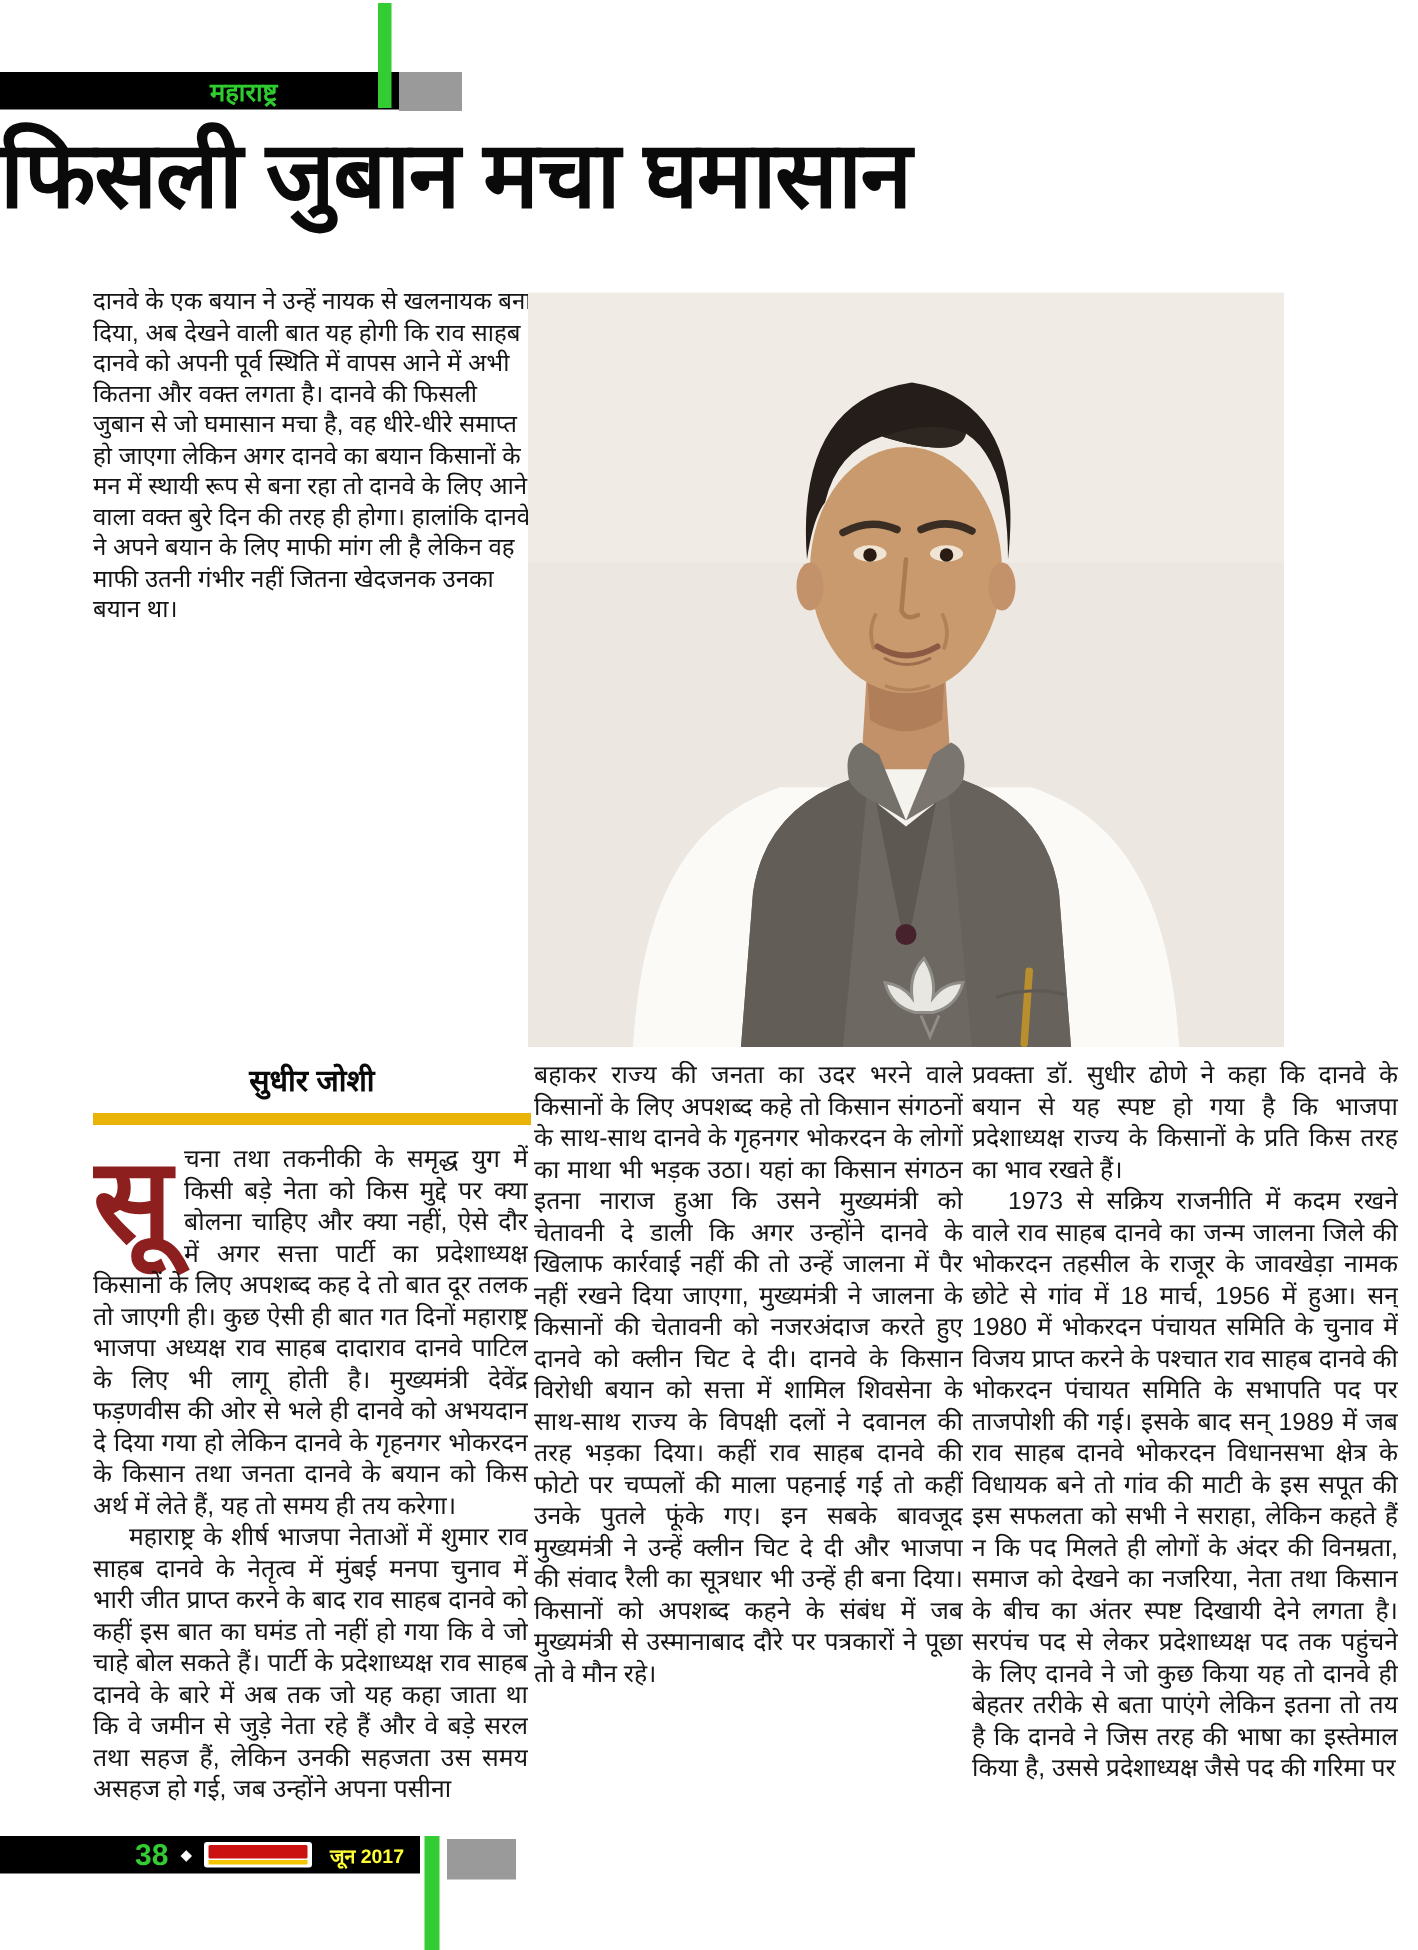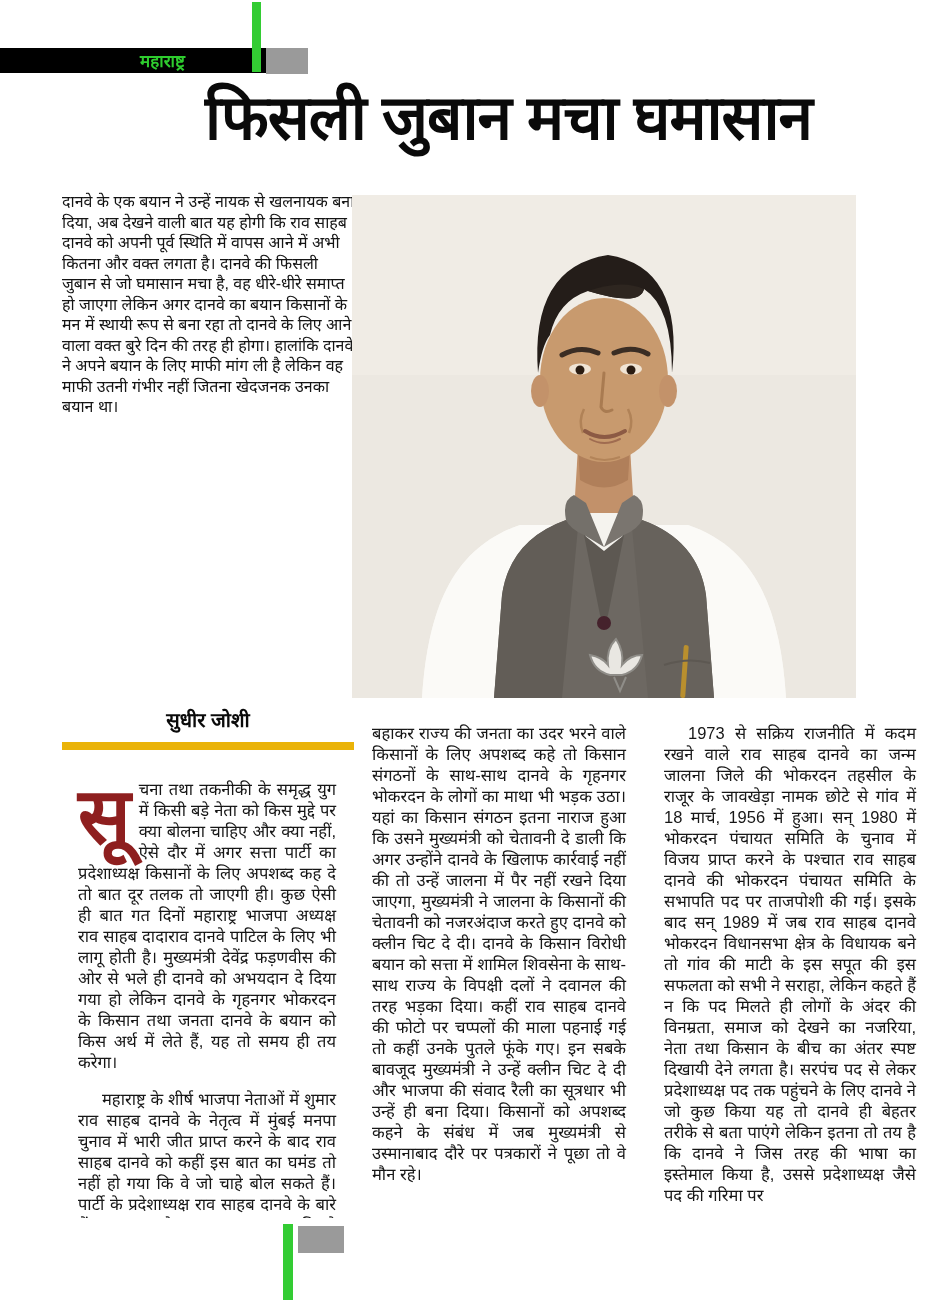--- a/index.html
+++ b/index.html
@@ -7,40 +7,40 @@
     position:relative;width:945px;height:1300px;background:#ffffff;
     font-family:"Liberation Sans",sans-serif;color:#111;overflow:hidden;
   }
   
   .hdr-black{position:absolute;left:0;top:48px;width:294px;height:25px;background:#000;
     display:flex;align-items:center;justify-content:center;padding-left:31px;box-sizing:border-box;}
   .hdr-black span{color:#2ecc2e;font-size:17px;font-weight:bold;}
   .hdr-green{position:absolute;left:252px;top:2px;width:9px;height:70px;background:#33cc33;}
   .hdr-gray{position:absolute;left:266px;top:48px;width:42px;height:26px;background:#9a9a9a;}
   .headline{
-    position:absolute;left:0;top:78px;width:812px;text-align:right;
+    position:absolute;left:0;top:78px;width:812px;text-align:left;
     font-size:62px;font-weight:800;color:#0a0a0a;letter-spacing:-1px;line-height:1.3;
   }
   
   .intro{
     position:absolute;left:62px;top:192px;width:294px;height:505px;overflow:hidden;
     font-size:16px;line-height:1.285;color:#141414;
   }
   
   .photo{position:absolute;left:352px;top:195px;width:504px;height:503px;}
   
   .byline{
     position:absolute;left:62px;top:706px;width:292px;text-align:center;
     font-size:20px;font-weight:bold;color:#0a0a0a;
     border-bottom:8px solid #eab308;padding-bottom:9px;
   }
   
   .col{position:absolute;top:707px;width:288px;height:552px;overflow:hidden;
     font-size:16.5px;line-height:21px;text-align:justify;color:#161616;}
-  .col p{margin:16px;}
+  .col p{margin:0;}
   .col p.indent{text-indent:24px;}
   #col1{left:62px;top:763px;height:455px;width:290px;}
   #col2{left:356px;width:286px;}
   #col3{left:648px;width:284px;}
   .dropcap{
     float:left;font-size:78px;line-height:0.82;font-weight:bold;color:#8e1f1f;
     margin:6px 8px 0 0;font-family:"Liberation Serif",serif;
   }
   
   .ftr-black{position:absolute;left:0;top:1224px;width:280px;height:25px;background:#000;
@@ -137,19 +137,29 @@
       <span class="dropcap">सू</span><span>चना तथा तकनीकी के समृद्ध युग में किसी बड़े नेता को किस मुद्दे पर क्या बोलना चाहिए और क्या नहीं, ऐसे दौर में अगर सत्ता पार्टी का प्रदेशाध्यक्ष किसानों के लिए अपशब्द कह दे तो बात दूर तलक तो जाएगी ही। कुछ ऐसी ही बात गत दिनों महाराष्ट्र भाजपा अध्यक्ष राव साहब दादाराव दानवे पाटिल के लिए भी लागू होती है। मुख्यमंत्री देवेंद्र फड़णवीस की ओर से भले ही दानवे को अभयदान दे दिया गया हो लेकिन दानवे के गृहनगर भोकरदन के किसान तथा जनता दानवे के बयान को किस अर्थ में लेते हैं, यह तो समय ही तय करेगा।</span>
     </p>
     <p class="indent">महाराष्ट्र के शीर्ष भाजपा नेताओं में शुमार राव साहब दानवे के नेतृत्व में मुंबई मनपा चुनाव में भारी जीत प्राप्त करने के बाद राव साहब दानवे को कहीं इस बात का घमंड तो नहीं हो गया कि वे जो चाहे बोल सकते हैं। पार्टी के प्रदेशाध्यक्ष राव साहब दानवे के बारे में अब तक जो यह कहा जाता था कि वे जमीन से जुड़े नेता रहे हैं और वे बड़े सरल तथा सहज हैं, लेकिन उनकी सहजता उस समय असहज हो गई, जब उन्होंने अपना पसीना</p>
   </div>
 
   <div class="col" id="col2">
     <p>बहाकर राज्य की जनता का उदर भरने वाले किसानों के लिए अपशब्द कहे तो किसान संगठनों के साथ-साथ दानवे के गृहनगर भोकरदन के लोगों का माथा भी भड़क उठा। यहां का किसान संगठन इतना नाराज हुआ कि उसने मुख्यमंत्री को चेतावनी दे डाली कि अगर उन्होंने दानवे के खिलाफ कार्रवाई नहीं की तो उन्हें जालना में पैर नहीं रखने दिया जाएगा, मुख्यमंत्री ने जालना के किसानों की चेतावनी को नजरअंदाज करते हुए दानवे को क्लीन चिट दे दी। दानवे के किसान विरोधी बयान को सत्ता में शामिल शिवसेना के साथ-साथ राज्य के विपक्षी दलों ने दवानल की तरह भड़का दिया। कहीं राव साहब दानवे की फोटो पर चप्पलों की माला पहनाई गई तो कहीं उनके पुतले फूंके गए। इन सबके बावजूद मुख्यमंत्री ने उन्हें क्लीन चिट दे दी और भाजपा की संवाद रैली का सूत्रधार भी उन्हें ही बना दिया। किसानों को अपशब्द कहने के संबंध में जब मुख्यमंत्री से उस्मानाबाद दौरे पर पत्रकारों ने पूछा तो वे मौन रहे।</p>
   </div>
 
   <div class="col" id="col3">
+    <p>प्रवक्ता डॉ. सुधीर ढोणे ने कहा कि दानवे के बयान से यह स्पष्ट हो गया है कि भाजपा प्रदेशाध्यक्ष राज्य के किसानों के प्रति किस तरह का भाव रखते हैं।</p>
     <p class="indent">1973 से सक्रिय राजनीति में कदम रखने वाले राव साहब दानवे का जन्म जालना जिले की भोकरदन तहसील के राजूर के जावखेड़ा नामक छोटे से गांव में 18 मार्च, 1956 में हुआ। सन् 1980 में भोकरदन पंचायत समिति के चुनाव में विजय प्राप्त करने के पश्चात राव साहब दानवे की भोकरदन पंचायत समिति के सभापति पद पर ताजपोशी की गई। इसके बाद सन् 1989 में जब राव साहब दानवे भोकरदन विधानसभा क्षेत्र के विधायक बने तो गांव की माटी के इस सपूत की इस सफलता को सभी ने सराहा, लेकिन कहते हैं न कि पद मिलते ही लोगों के अंदर की विनम्रता, समाज को देखने का नजरिया, नेता तथा किसान के बीच का अंतर स्पष्ट दिखायी देने लगता है। सरपंच पद से लेकर प्रदेशाध्यक्ष पद तक पहुंचने के लिए दानवे ने जो कुछ किया यह तो दानवे ही बेहतर तरीके से बता पाएंगे लेकिन इतना तो तय है कि दानवे ने जिस तरह की भाषा का इस्तेमाल किया है, उससे प्रदेशाध्यक्ष जैसे पद की गरिमा पर</p>
   </div>
 
+  <div class="ftr-black">
+    <span class="ftr-page">38</span>
+    <span class="ftr-diamond">◆</span>
+    <span class="ftr-logo">
+      <span class="logo-red"></span>
+      <span class="logo-yellow"></span>
+    </span>
+    <span class="ftr-issue">जून 2017</span>
+  </div>
   <div class="ftr-green"></div>
   <div class="ftr-gray"></div>
 
 </div>
 
 </body></html>

